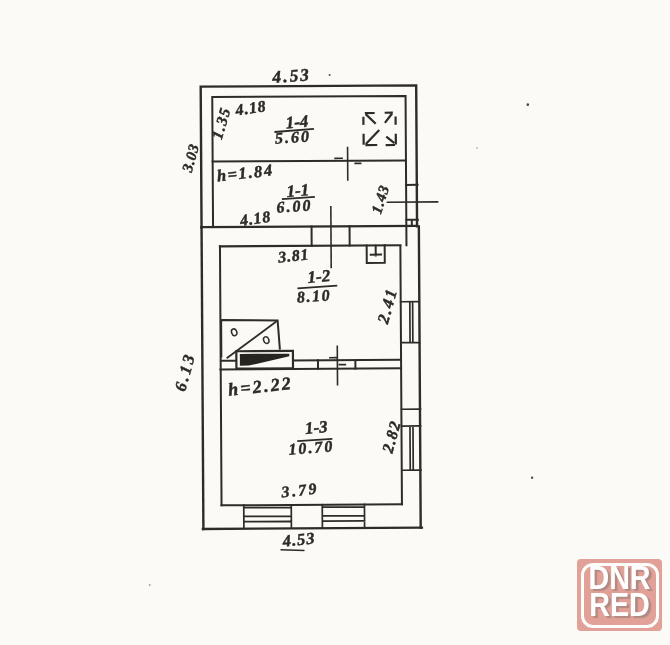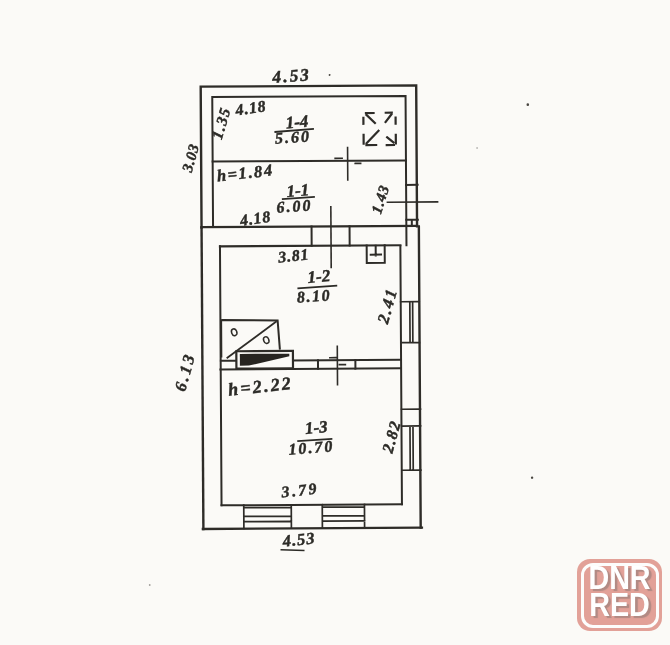--- a/index.html
+++ b/index.html
@@ -130,20 +130,20 @@
   <g fill="#4a4742">
     <circle cx="331" cy="75" r="1"></circle>
     <circle cx="529" cy="106" r="1.3"></circle>
     <circle cx="478" cy="149" r="0.8" opacity="0.6"></circle>
     <circle cx="531" cy="479" r="1.2"></circle>
     <circle cx="148" cy="584" r="0.9" opacity="0.5"></circle>
   </g>
 </g>
 </svg>
 
-<div style="position:absolute;left:577px;top:559px;width:85px;height:72px;background:#e2a198;border-radius:13px;">
+<div style="position:absolute;left:577px;top:559px;width:85px;height:72px;background:#e2a198;border-radius:4px;">
   <div style="position:absolute;left:3.5px;top:3.5px;right:3.5px;bottom:3.5px;border:3.2px solid #fdfdfc;border-radius:12px;"></div>
   <div style="position:absolute;left:0;top:6px;width:85px;text-align:center;font-family:'Liberation Sans',sans-serif;font-weight:bold;color:#fff;transform:scaleX(0.87);">
     <div style="font-size:33px;line-height:26px;text-shadow:3px 2px 1px rgba(130,115,112,0.5);">DNR</div>
     <div style="font-size:33px;line-height:25px;margin-top:1px;text-shadow:3px 2px 1px rgba(130,115,112,0.5);">RED</div>
   </div>
 </div>
 </div>
 
 </body></html>

